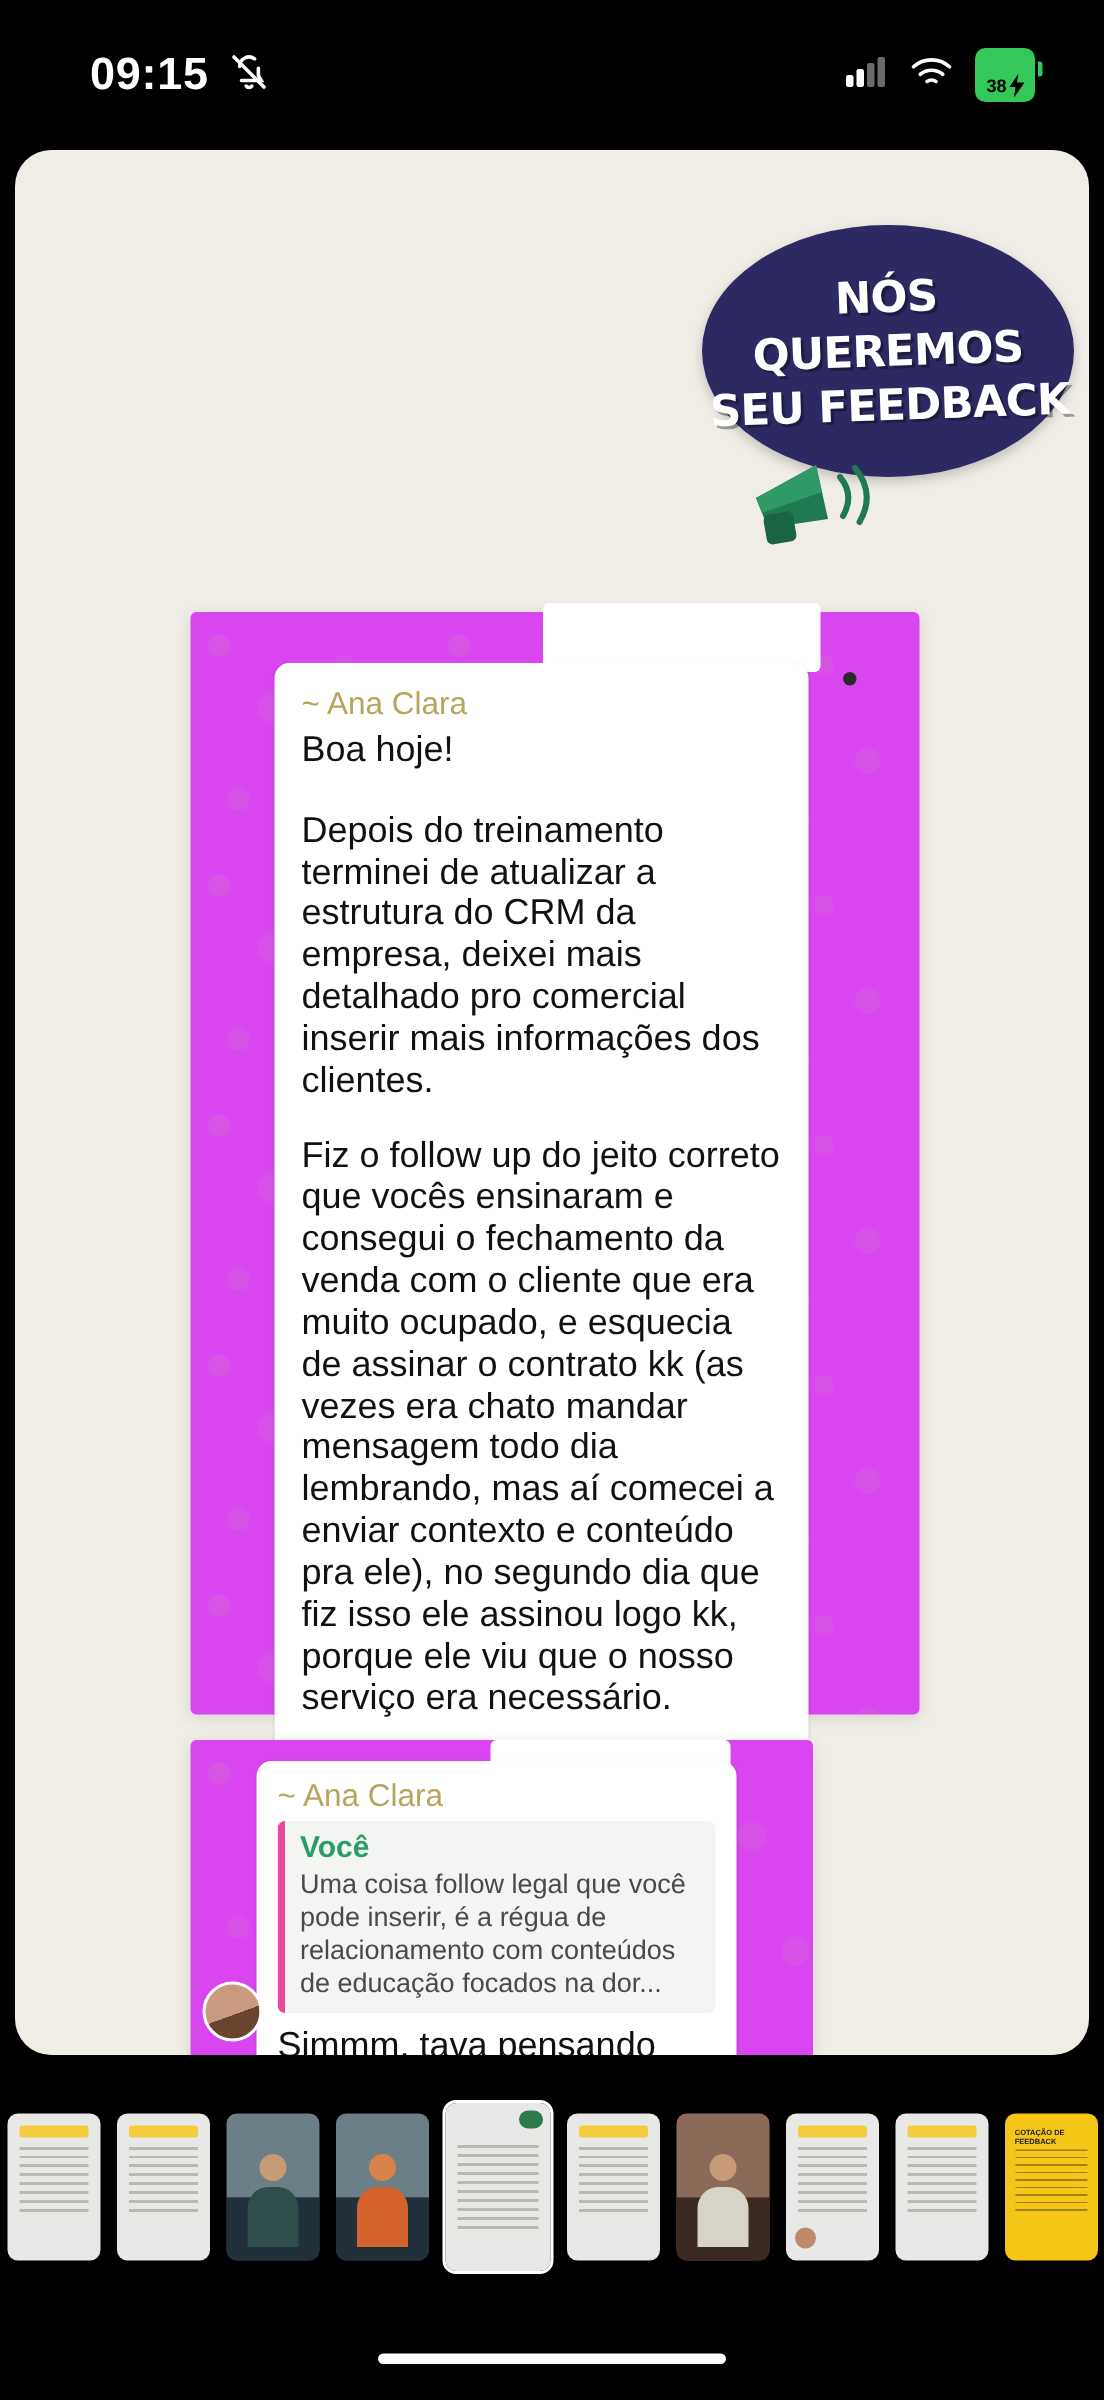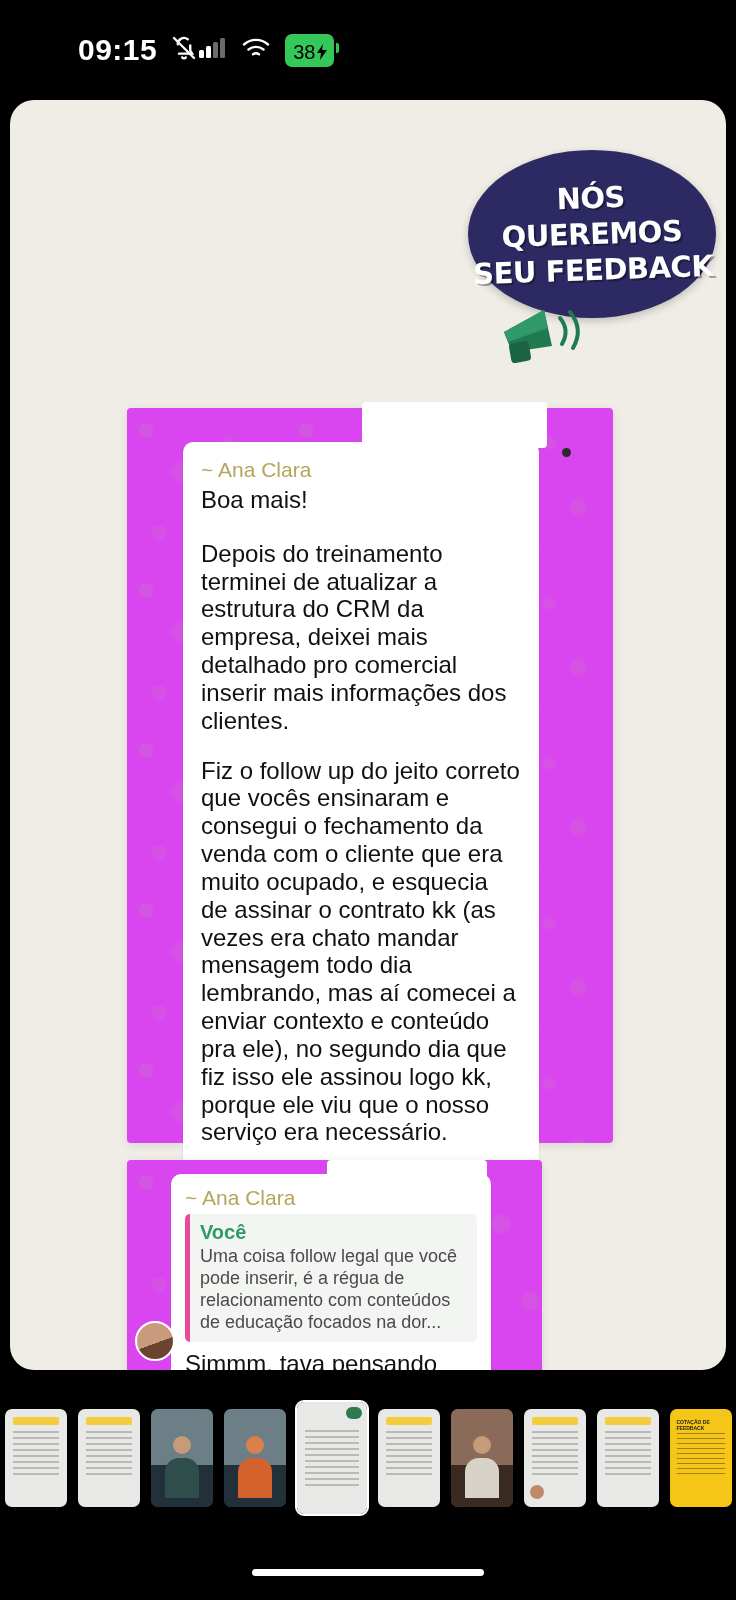--- a/index.html
+++ b/index.html
@@ -16,35 +16,34 @@
     display: flex;
     flex-direction: column;
   }
 
   
   .statusbar {
     height: 100px;
     flex: 0 0 100px;
     display: flex;
     align-items: center;
-    justify-content: flex-start;
+    justify-content: space-between;
     padding: 0 46px 0 60px;
     color: #fff;
-    margin-left: 18px;
   }
   .status-left { display: flex; align-items: center; gap: 12px; }
   .clock { font-size: 30px; font-weight: 600; letter-spacing: 0.5px; }
   .status-right { display: flex; align-items: center; gap: 14px; }
   .battery {
     display: flex; align-items: center;
     background: #34c759;
     color: #000;
-    font-size: 20px; font-weight: 400;
+    font-size: 12px; font-weight: 700;
     border-radius: 7px;
-    padding: 7px 6px 3px 8px;
+    padding: 17px 6px 3px 8px;
     position: relative;
   }
   .battery::after {
     content: "";
     position: absolute;
     right: -5px; top: 9px;
     width: 3px; height: 10px;
     background: #34c759;
     border-radius: 0 2px 2px 0;
   }
@@ -336,21 +335,21 @@
         </svg>
       </span>
     </div>
 
     <div class="shot shot1">
       <div class="wa-pattern"></div>
       <div class="white-patch" style="left:235px; top:-6px; width:185px; height:46px;"></div>
       <div class="dot-menu"></div>
       <div class="bubble bubble-main">
         <div class="sender">~ Ana Clara</div>
-        <div class="msg-p" style="margin-bottom:26px">Boa mais!</div>
+        <div class="msg-p" style="margin-bottom:26px">Boa hoje!</div>
         <div class="msg-p">Depois do treinamento terminei de atualizar a estrutura do CRM da empresa, deixei mais detalhado pro comercial inserir mais informações dos clientes.</div>
         <div class="msg-p">Fiz o follow up do jeito correto que vocês ensinaram e consegui o fechamento da venda com o cliente que era muito ocupado, e esquecia de assinar o contrato kk (as vezes era chato mandar mensagem todo dia lembrando, mas aí comecei a enviar contexto e conteúdo pra ele), no segundo dia que fiz isso ele assinou logo kk, porque ele viu que o nosso serviço era necessário.</div>
         <div class="msg-p">E amanhã vou finalizar o plano tático de marketing baseado também na imersão.</div>
         <div class="meta">Editada 20:14</div>
       </div>
     </div>
 
     <div class="shot shot2">
       <div class="wa-pattern"></div>
       <div class="white-patch" style="left:200px; top:0px; width:160px; height:48px;"></div>

